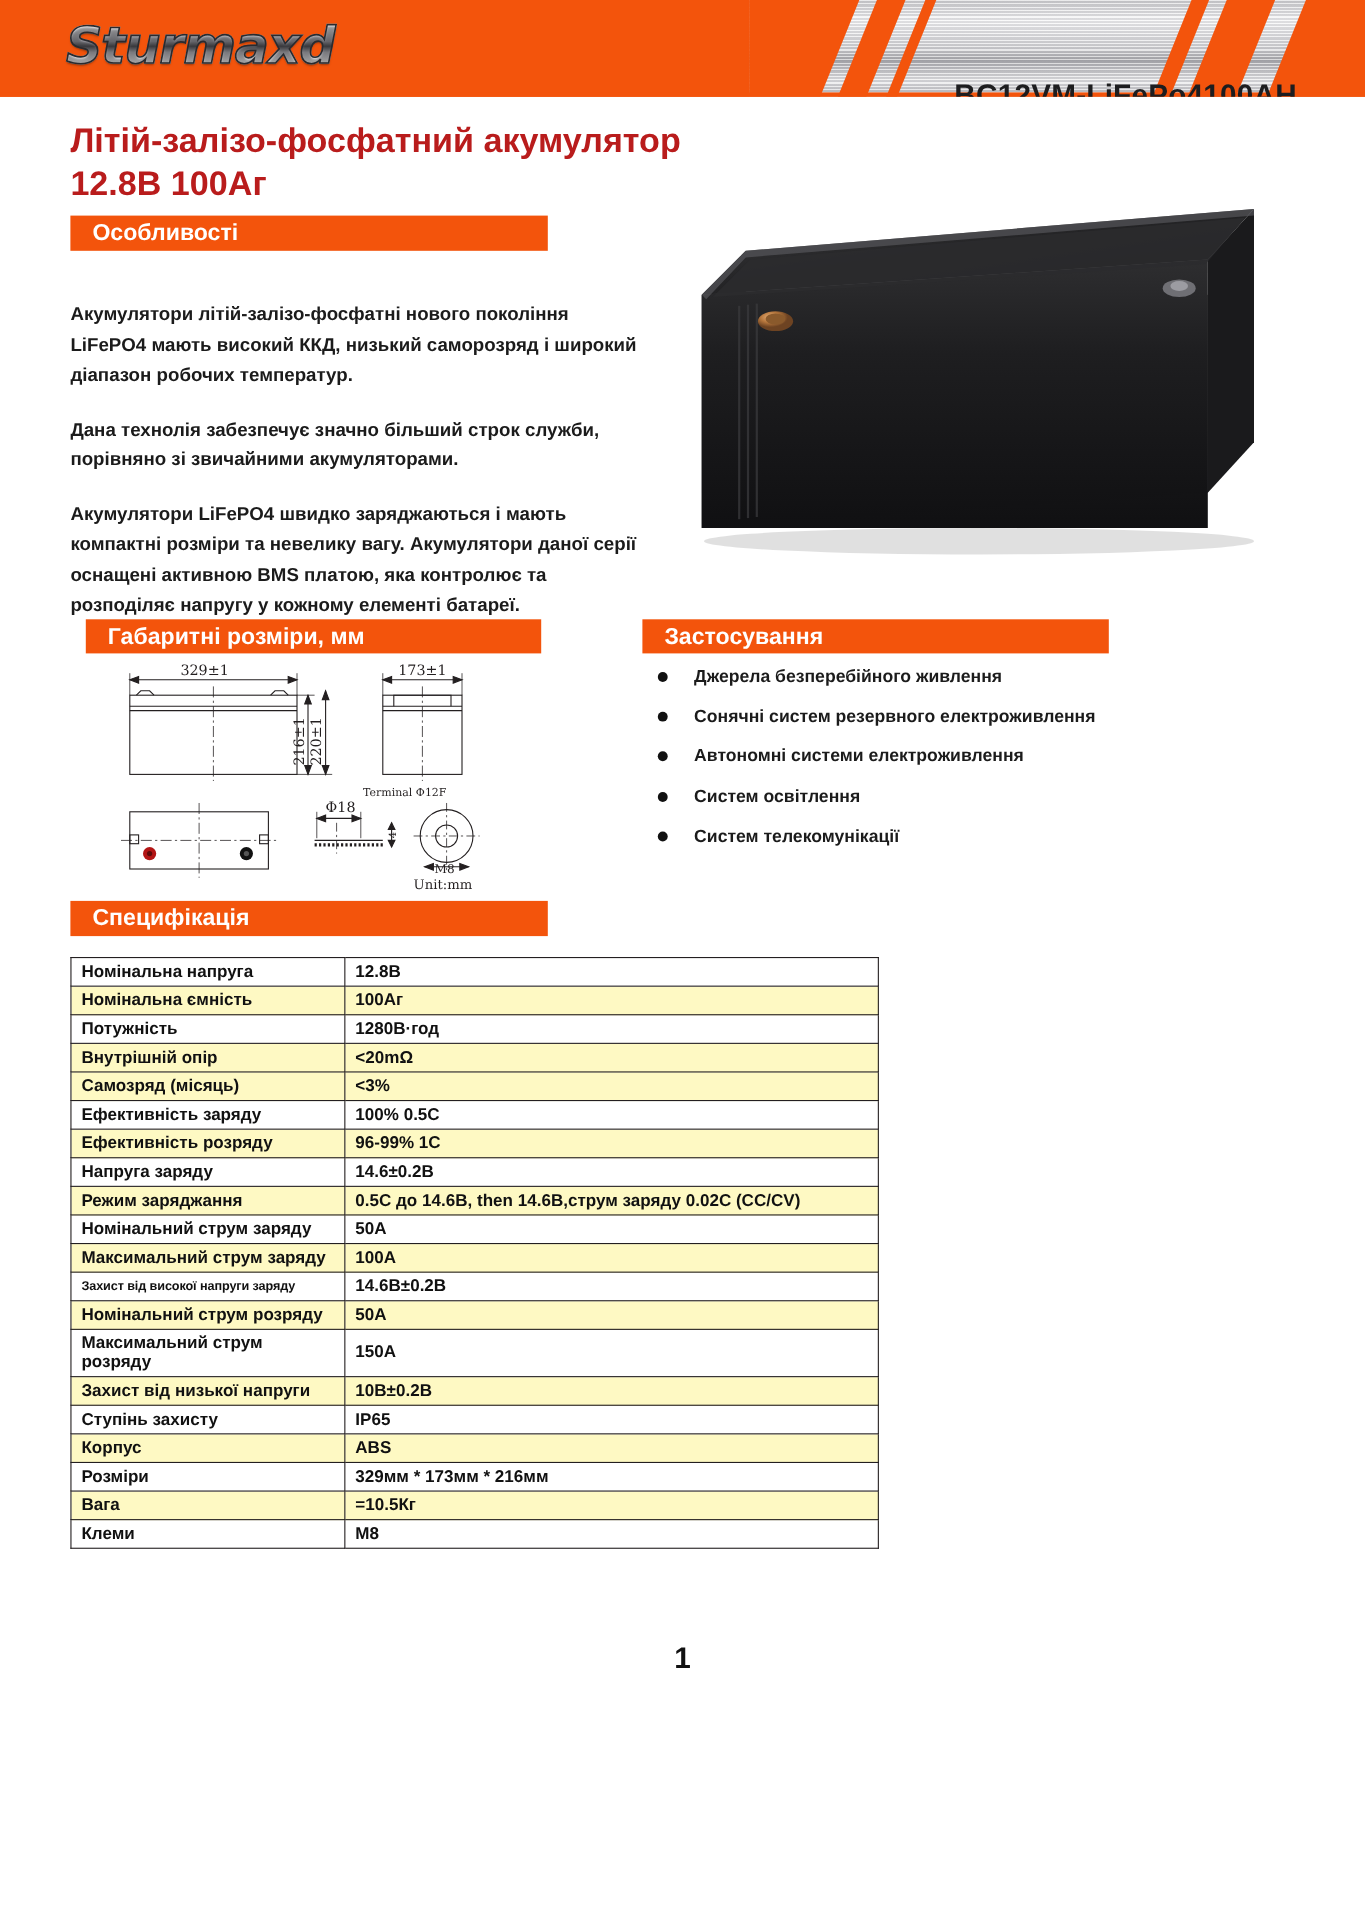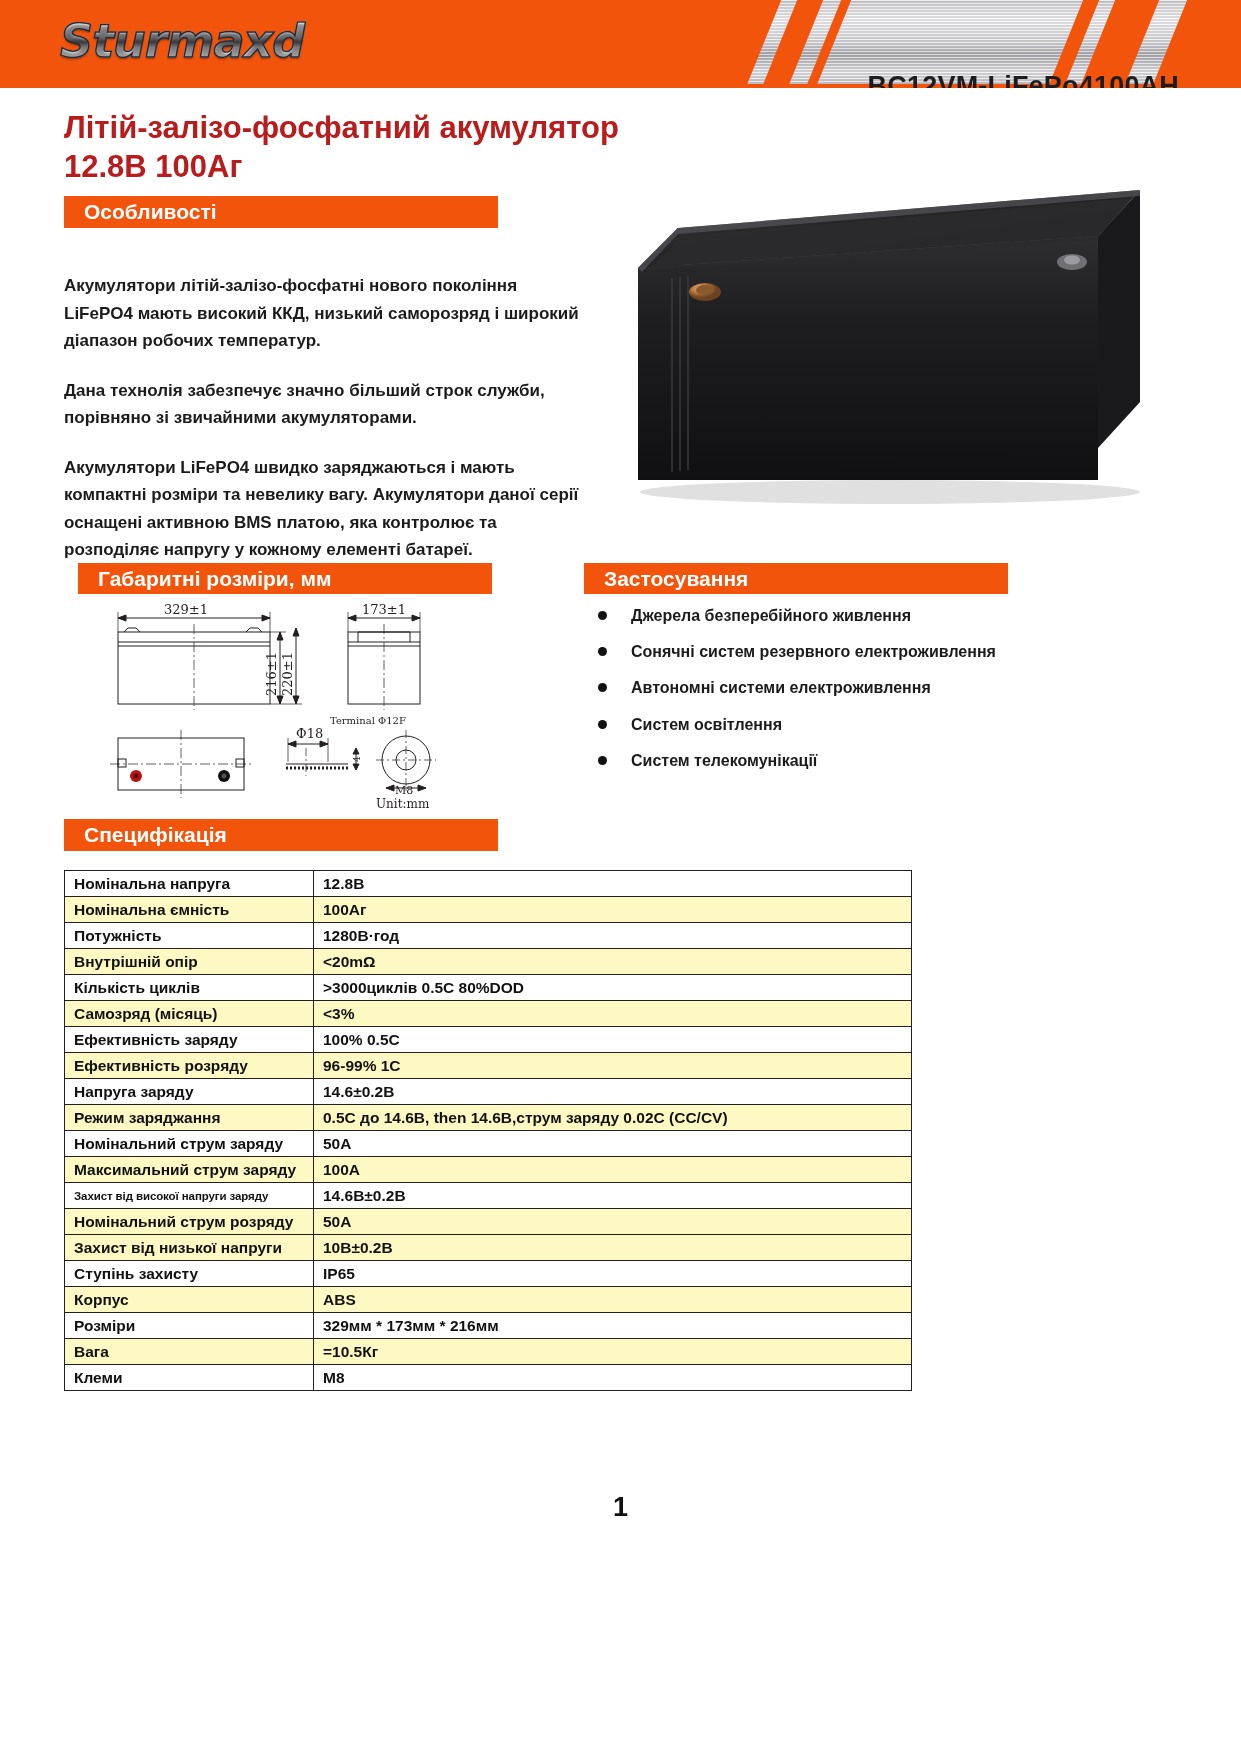--- a/index.html
+++ b/index.html
@@ -58,21 +58,21 @@
   
   .drawing{position:absolute;left:90px;top:598px;width:420px;height:212px;}
 
   
   .apps{position:absolute;left:584px;top:606px;width:430px;}
   .app-item{display:flex;align-items:flex-start;margin-bottom:17px;}
   .app-bullet{width:9px;height:9px;border-radius:50%;background:#111;margin:5px 24px 0 14px;flex:none;}
   .app-label{font-size:16px;font-weight:bold;color:#1b1b1b;line-height:1.2;}
 
   
-  .spec-table{position:absolute;left:64px;top:870px;width:848px;border-collapse:collapse;padding-left:43px;}
+  .spec-table{position:absolute;left:64px;top:870px;width:735px;border-collapse:collapse;padding-left:43px;}
   .spec-table td{border:1px solid #231f20;padding:3px 9px;font-size:15.5px;font-weight:bold;color:#111;height:19px;vertical-align:middle;}
   .spec-table td.k{width:230px;}
   .spec-table tr.alt td{background:#fef9c3;}
   .spec-table td.k.small{font-size:11.5px;letter-spacing:-.1px;}
 
   
   .pageno{position:absolute;left:0;top:1492px;width:1241px;text-align:center;font-size:27px;font-weight:bold;color:#111;}
 </style>
 </head>
 <body>
@@ -274,24 +274,20 @@
         <td>100Аг</td>
       </tr>
       <tr>
         <td class="k">Потужність</td>
         <td>1280В·год</td>
       </tr>
       <tr class="alt">
         <td class="k">Внутрішній опір</td>
         <td>&lt;20mΩ</td>
       </tr>
-      <tr>
-        <td class="k">Кількість циклів</td>
-        <td>&gt;3000циклів  0.5C 80%DOD</td>
-      </tr>
       <tr class="alt">
         <td class="k">Самозряд (місяць)</td>
         <td>&lt;3%</td>
       </tr>
       <tr>
         <td class="k">Ефективність заряду</td>
         <td>100%  0.5C</td>
       </tr>
       <tr class="alt">
         <td class="k">Ефективність розряду</td>
@@ -314,20 +310,24 @@
         <td>100A</td>
       </tr>
       <tr>
         <td class="k small">Захист від високої напруги заряду</td>
         <td>14.6В±0.2В</td>
       </tr>
       <tr class="alt">
         <td class="k">Номінальний струм розряду</td>
         <td>50A</td>
       </tr>
+      <tr>
+        <td class="k">Максимальний струм розряду</td>
+        <td>150A</td>
+      </tr>
       <tr class="alt">
         <td class="k">Захист від низької напруги</td>
         <td>10В±0.2В</td>
       </tr>
       <tr>
         <td class="k">Ступінь захисту</td>
         <td>IP65</td>
       </tr>
       <tr class="alt">
         <td class="k">Корпус</td>

